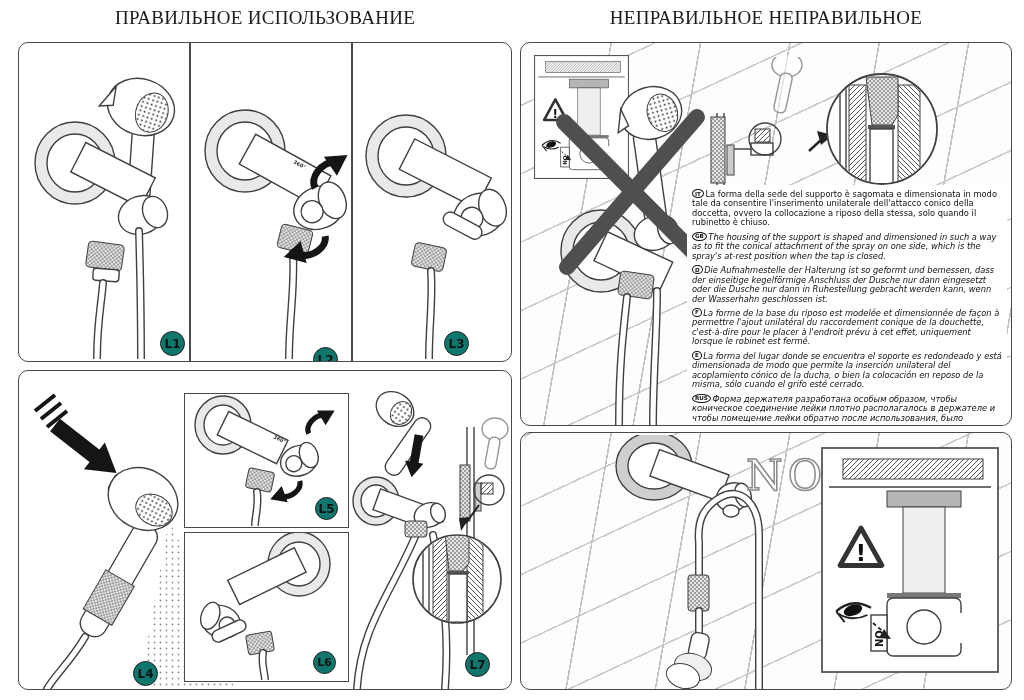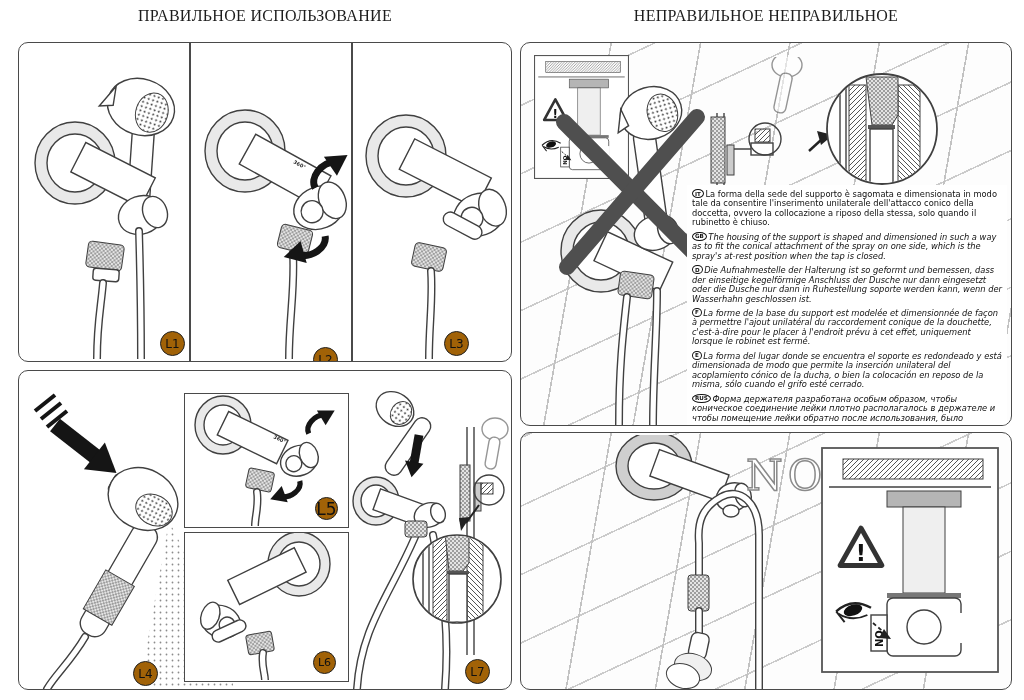--- a/index.html
+++ b/index.html
@@ -4,23 +4,23 @@
 <style>
 *{box-sizing:border-box}
 html,body{margin:0;padding:0}
 body{width:1024px;height:700px;background:#fff;font-family:"DejaVu Sans",sans-serif;position:relative;overflow:hidden}
 .abs{position:absolute}
 .panel{position:absolute;border:1.6px solid #4a4a4a;border-radius:10px;background:#fff;overflow:hidden}
 .tiles{background-image:
  repeating-linear-gradient(100deg,#c2c2c2 0 1.6px,transparent 1.6px 88px),
  repeating-linear-gradient(335deg,#cbcbcb 0 1.6px,transparent 1.6px 62px);
  background-color:#fdfdfd}
-.title{position:absolute;top:7px;text-align:center;font-family:"Liberation Serif","DejaVu Serif",serif;font-size:16px;letter-spacing:.3px;color:#1c1c1c;white-space:nowrap}
+.title{position:absolute;top:7px;text-align:center;font-family:"Liberation Serif","DejaVu Serif",serif;font-size:19px;letter-spacing:.3px;color:#1c1c1c;white-space:nowrap}
 .divider-v{position:absolute;top:0;bottom:0;width:1.6px;background:#4a4a4a}
-.flabel{position:absolute;width:25px;height:25px;border:1.7px solid #222;border-radius:50%;background:#a16207;display:flex;align-items:center;justify-content:center;font-weight:normal;font-size:12px;color:#111;z-index:5}
+.flabel{position:absolute;width:25px;height:25px;border:1.7px solid #222;border-radius:50%;background:#0f766e;display:flex;align-items:center;justify-content:center;font-weight:bold;font-size:12px;color:#111;z-index:5}
 .subbox{position:absolute;border:1.4px solid #4a4a4a;background:#fff}
 .textbox{position:absolute;background:#fff;padding:4px 4px 0 5px;z-index:3}
 .instr{margin:0 0 4px;font-size:8.3px;line-height:1.14;color:#101010}
 .it{font-style:italic}
 .lang-badge{display:inline-block;border:1px solid #111;border-radius:50%;padding:.5px 2px;font-size:5.6px;font-weight:700;font-style:normal;vertical-align:1.5px;margin-right:1.5px;line-height:1.1}
 .no-big{position:absolute;font-family:"DejaVu Serif",serif;font-size:42px;letter-spacing:5px;color:#fff;-webkit-text-stroke:1.5px #8a8a8a;white-space:nowrap;z-index:4}
 svg{display:block;overflow:hidden}
 .ln{fill:#fff;stroke:#404040;stroke-width:1.4}
 .lngray{fill:#e9e9e9;stroke:#404040;stroke-width:1.4}
 .lnf{fill:none;stroke:#404040;stroke-width:1.4}
@@ -183,21 +183,21 @@
           <ellipse cx="125" cy="64" rx="9" ry="13" class="ln"></ellipse>
           <circle cx="108" cy="67" r="8" class="ln"></circle>
         </g>
       <text class="micro" transform="translate(88,44) rotate(26)">360°</text>
       <rect x="62" y="76" width="26" height="20" rx="3" fill="url(#pat-net)" stroke="#404040" transform="rotate(12 75 86)"></rect>
       <path class="hose-o" d="M72 98 C74 112 70 122 70 132"></path>
         <path class="hose-i" d="M72 98 C74 112 70 122 70 132"></path>
       <use href="#rotarr" transform="translate(114,26) rotate(-28) scale(.75)"></use>
       <use href="#rotarr" transform="translate(122,102) rotate(162) scale(.75)"></use>
     </svg>
-    <div class="flabel" style="left:130px;top:103px;width:23px;height:23px;font-size:17px">L5</div>
+    <div class="flabel" style="left:130px;top:103px;width:23px;height:23px;font-size:12px">L5</div>
   </div>
 
   <div class="subbox" style="left:165px;top:161px;width:165px;height:150px;z-index:2">
     <svg width="162" height="147" viewBox="0 0 162 147">
       <g transform="translate(162,0) scale(-1,1)">
         <ellipse cx="48" cy="31" rx="31" ry="32" class="lngray"></ellipse>
         <ellipse cx="48" cy="31" rx="21" ry="22" class="ln"></ellipse>
         <g transform="rotate(26 52 30)">
             <rect x="46" y="16" width="74" height="27" class="ln"></rect>
           </g>
@@ -263,21 +263,21 @@
         <line x1="74" y1="148" x2="74" y2="236" class="lnf"></line>
           <line x1="80" y1="148" x2="80" y2="236" class="lnf"></line>
         <rect x="84" y="150" width="14" height="84" fill="url(#pat-hatch)" stroke="#404040"></rect>
         <rect x="118" y="150" width="16" height="84" fill="url(#pat-hatch2)" stroke="#404040"></rect>
         <polygon points="96,146 120,146 120,176 114,184 100,184" fill="url(#pat-net)" stroke="#404040"></polygon>
         <rect x="98" y="184" width="22" height="3" fill="#555"></rect>
         <rect x="100" y="187" width="18" height="48" class="ln"></rect>
       </g>
     </g>
   </svg>
-  <div class="flabel" style="left:446px;top:288px">L7</div>
+  <div class="flabel" style="left:446px;top:281px">L7</div>
 </section>
 
 <section class="panel tiles" style="left:520px;top:42px;width:492px;height:384px">
 
   <svg class="abs" style="left:13px;top:12px" width="95" height="124" viewBox="0 0 178 226" preserveAspectRatio="none">
     <rect x="1" y="1" width="176" height="224" fill="#fff" stroke="#555" stroke-width="2"></rect>
     <rect x="22" y="12" width="140" height="20" fill="url(#pat-hatch)" stroke="#404040"></rect>
     <line x1="8" y1="40" x2="170" y2="40" class="lnf"></line>
     <rect x="66" y="44" width="74" height="16" fill="#b5b5b5" stroke="#404040"></rect>
     <rect x="82" y="60" width="42" height="86" fill="#efefef" stroke="#404040"></rect>
@@ -339,22 +339,22 @@
     <circle cx="62" cy="82" r="16" class="lnf"></circle>
   </svg>
   <svg class="abs" style="left:286px;top:86px" width="26" height="26" viewBox="0 0 26 26">
     <line x1="2" y1="22" x2="14" y2="11" stroke="#222" stroke-width="2.4"></line>
       <polygon points="10,2 26,6 14,16" fill="#222"></polygon>
   </svg>
 
   <div class="textbox" style="left:166px;top:142px;width:320px;height:240px">
     <p class="instr"><span class="lang-badge">IT</span><span>La forma della sede del supporto è sagomata e dimensionata in modo tale da consentire l'inserimento unilaterale dell'attacco conico della doccetta, ovvero la collocazione a riposo della stessa, solo quando il rubinetto è chiuso.</span></p>
     <p class="instr it"><span class="lang-badge">GB</span><span>The housing of the support is shaped and dimensioned in such a way as to fit the conical attachment of the spray on one side, which is the spray's at-rest position when the tap is closed.</span></p>
-    <p class="instr it"><span class="lang-badge">D</span><span>Die Aufnahmestelle der Halterung ist so geformt und bemessen, dass der einseitige kegelförmige Anschluss der Dusche nur dann eingesetzt oder die Dusche nur dann in Ruhestellung soporte werden kann, wenn der Wasserhahn geschlossen ist.</span></p>
-    <p class="instr it"><span class="lang-badge">F</span><span>La forme de la base du support est modelée et dimensionnée de façon à permettre l'ajout unilatéral du raccordement conique de la douchette, c'est-à-dire pour le placer à l'endroit prévu à cet effet, uniquement lorsque le robinet est fermé.</span></p>
+    <p class="instr it"><span class="lang-badge">D</span><span>Die Aufnahmestelle der Halterung ist so geformt und bemessen, dass der einseitige kegelförmige Anschluss der Dusche nur dann eingesetzt oder die Dusche nur dann in Ruhestellung gebracht werden kann, wenn der Wasserhahn geschlossen ist.</span></p>
+    <p class="instr it"><span class="lang-badge">F</span><span>La forme de la base du riposo est modelée et dimensionnée de façon à permettre l'ajout unilatéral du raccordement conique de la douchette, c'est-à-dire pour le placer à l'endroit prévu à cet effet, uniquement lorsque le robinet est fermé.</span></p>
     <p class="instr it"><span class="lang-badge">E</span><span>La forma del lugar donde se encuentra el soporte es redondeado y está dimensionada de modo que permite la inserción unilateral del acoplamiento cónico de la ducha, o bien la colocación en reposo de la misma, sólo cuando el grifo esté cerrado.</span></p>
     <p class="instr it"><span class="lang-badge">RUS</span><span>Форма держателя разработана особым образом, чтобы коническое соединение лейки плотно располагалось в держателе и чтобы помещение лейки обратно после использования, было возможна только при закрытом кране.</span></p>
 
   </div>
 
   <svg class="abs" style="left:303px;top:28px;z-index:4" width="116" height="116" viewBox="0 0 116 116">
     <clipPath id="clip-tr">
         <circle cx="58" cy="58" r="54"></circle>
       </clipPath>
     <circle cx="58" cy="58" r="55" fill="#fff" stroke="#404040" stroke-width="1.8"></circle>

